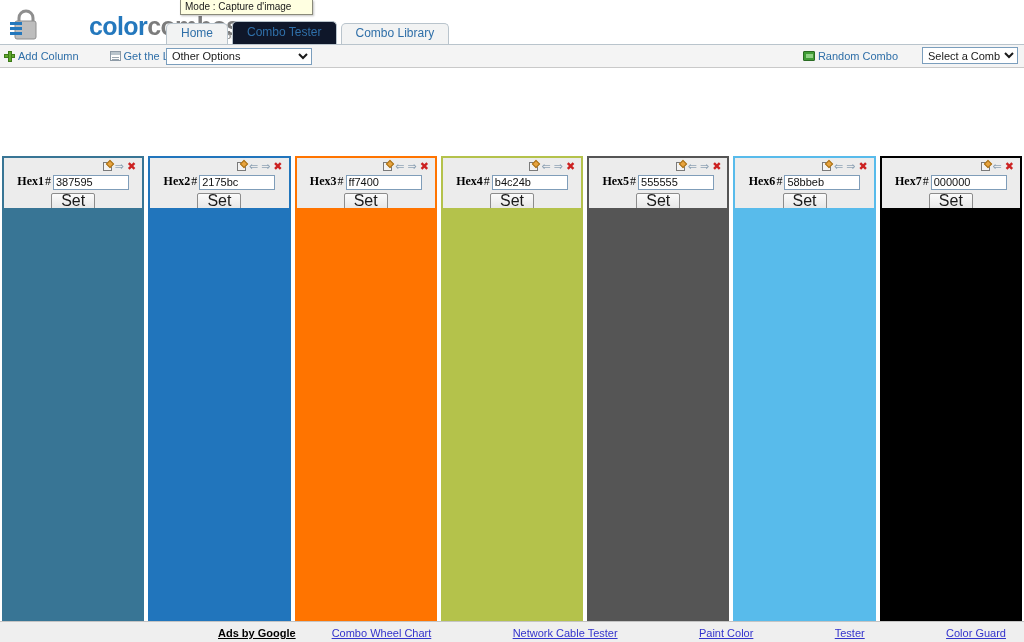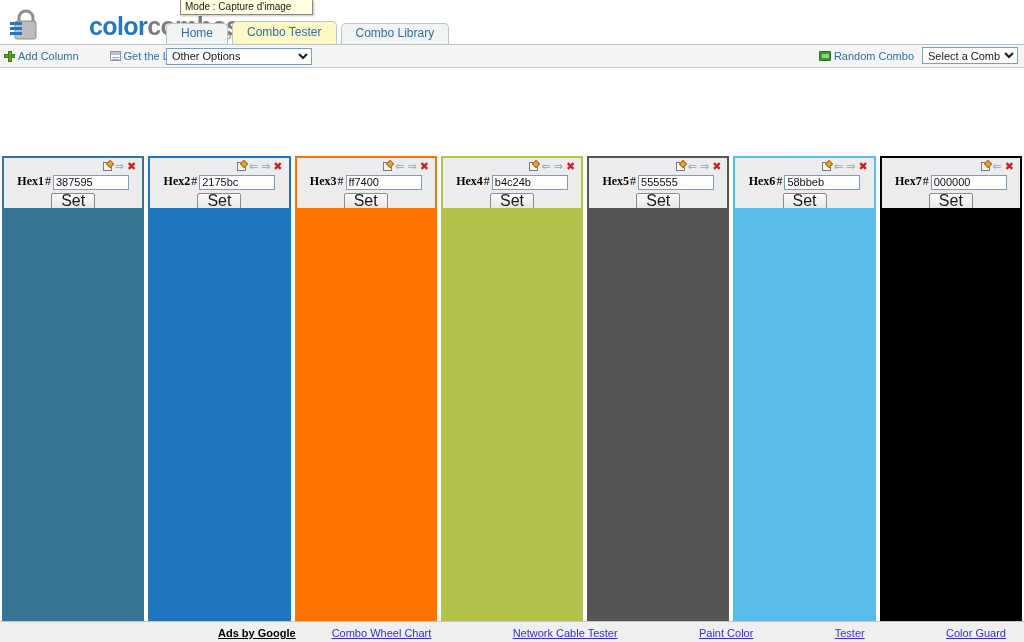--- a/index.html
+++ b/index.html
@@ -96,21 +96,21 @@
     font-size: 12px;
     color: #2f6fa8;
     background: #f2f3f3;
     border: 1px solid #b9c4cc;
     border-bottom: none;
     border-radius: 5px 5px 0 0;
     cursor: pointer;
     white-space: nowrap;
   }
   .tab.active {
-    background: #fef9c3;
+    background: #0f172a;
     padding-bottom: 2px;
     height: 20px;
     line-height: 20px;
     position: relative;
     z-index: 3;
   }
 
   
   .toolbar {
     position: relative;
@@ -194,21 +194,21 @@
     left: 166px;
     width: 146px;
   }
   .right-tools {
     position: absolute;
     right: 6px;
     top: 2px;
     display: flex;
     align-items: center;
   }
-  .right-tools .tool-link { margin-right: 8px; justify-content: space-between; }
+  .right-tools .tool-link { margin-right: 24px; justify-content: space-between; }
   .select-combo { width: 96px; }
 
   
   .ad-gap {
     height: 88px;
     background: #ffffff;
   }
 
   
   .columns {

